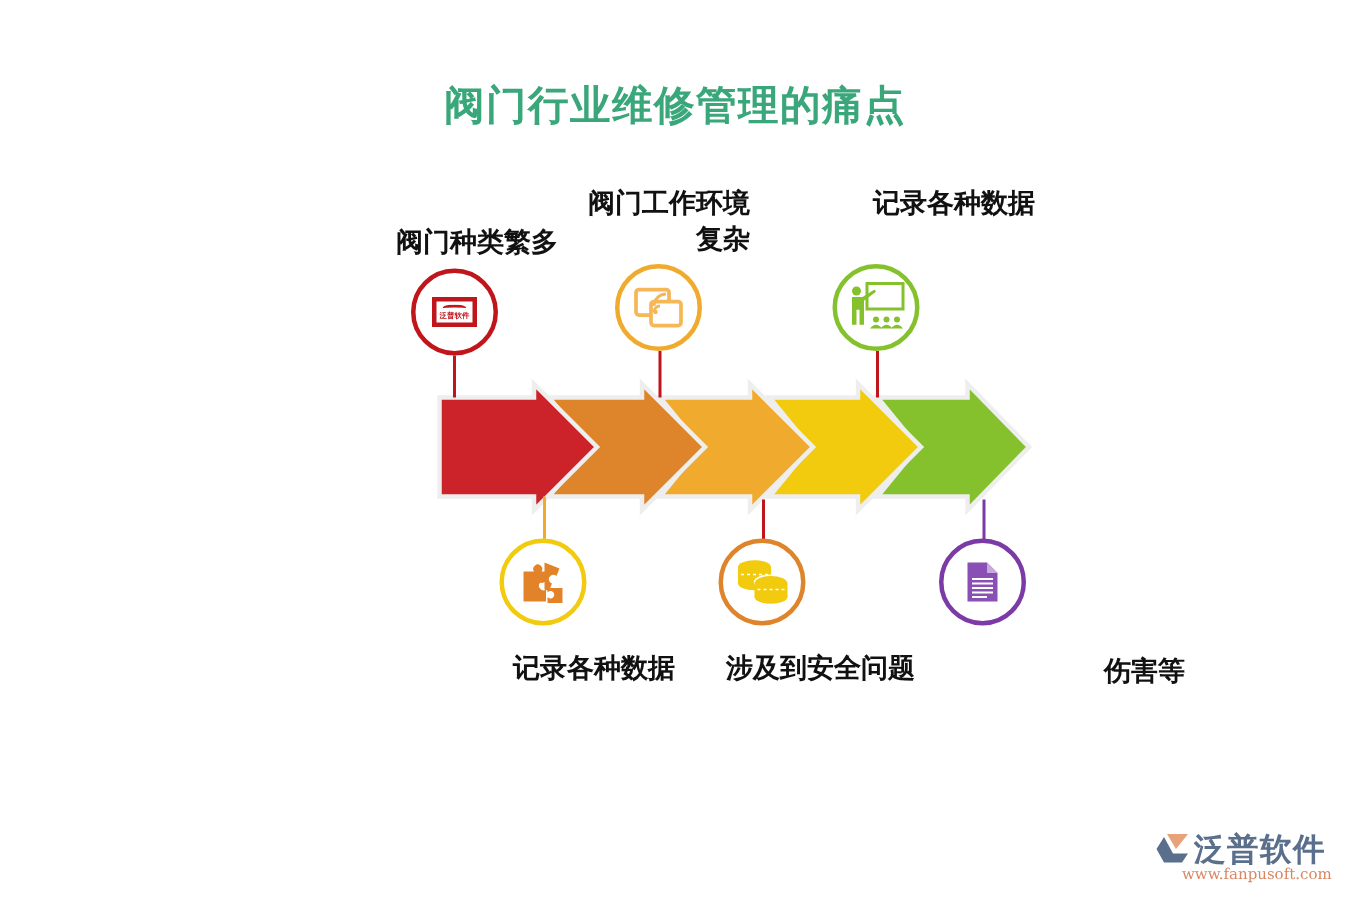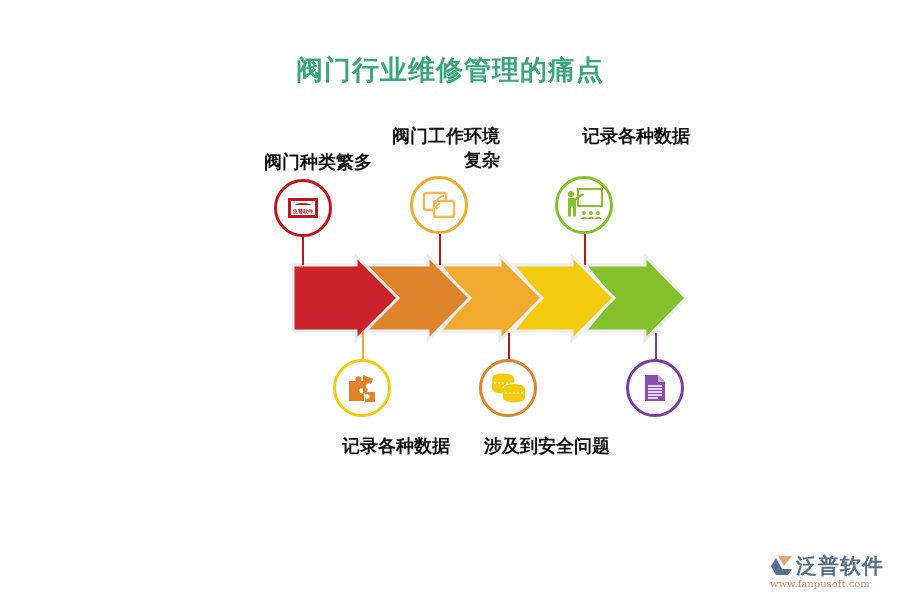--- a/index.html
+++ b/index.html
@@ -4,21 +4,21 @@
 <style>
   html,body{margin:0;padding:0;background:#ffffff;}
   body{width:900px;height:600px;position:relative;overflow:hidden;font-family:"DejaVu Sans","Liberation Sans",sans-serif;}
   .title{position:absolute;left:0;width:900px;top:52px;text-align:center;font-size:27px;font-weight:bold;color:#3aa77a;letter-spacing:1px;}
   .lbl{position:absolute;font-size:18px;font-weight:bold;color:#111;text-align:right;line-height:24px;white-space:nowrap;}
   .circle{position:absolute;width:58px;height:58px;border-radius:50%;box-sizing:border-box;border:3px solid;background:#fff;display:flex;align-items:center;justify-content:center;}
   .vline{position:absolute;width:2px;}
   svg.arrows{position:absolute;left:0;top:0;}
   .logo{position:absolute;left:768px;top:552px;width:125px;height:44px;}
   .logo-name{position:absolute;left:28px;top:0;font-size:21px;color:#5a6f8c;font-weight:bold;letter-spacing:1px;}
-  .logo-url{position:absolute;left:2px;top:26px;font-family:"DejaVu Serif","Liberation Serif",serif;font-size:10px;color:#d98560;}
+  .logo-url{position:absolute;left:20px;top:26px;font-family:"DejaVu Serif","Liberation Serif",serif;font-size:10px;color:#d98560;}
 </style>
 </head>
 <body>
 
 <div class="title">阀门行业维修管理的痛点</div>
 
 <svg class="arrows" width="900" height="600">
   <g stroke="#eeeeee" stroke-width="3" stroke-linejoin="miter">
     <polygon points="585,265 645,265 645,256 686,298 645,340 645,331 585,331 612,298" fill="#85c12d"></polygon>
     <polygon points="513,265 572,265 572,256 614,298 572,340 572,331 513,331 540,298" fill="#f2cb0e"></polygon>
@@ -102,20 +102,21 @@
 
 <div class="vline" style="left:655px;top:333px;height:28px;background:#7b3aa5;"></div>
 <div class="circle" style="left:626px;top:359px;border-color:#7b3aa5;">
   <svg width="24" height="30" viewBox="0 0 24 30">
     <path d="M2 2 h13 l7 7 v19 h-20z" fill="#8a4fb5"></path>
     <path d="M15 2 v7 h7" fill="#c9a8e0"></path>
     <path d="M5 13 h14 M5 16 h14 M5 19 h14 M5 22 h14 M5 25 h10" stroke="#fff" stroke-width="1.3"></path>
   </svg>
 </div>
 <div class="lbl" style="left:610px;top:436px;width:180px;">
+  <div>伤害等</div>
 </div>
 
 <div class="logo">
   <svg width="26" height="24" viewBox="0 0 26 24" style="position:absolute;left:2px;top:2px;">
     <path d="M8 2 h14 l-8 10 z" fill="#e8a27a"></path>
     <path d="M6 4 l-5 8 5 9 h12 l4 -6 -10 0z" fill="#5a6f8c"></path>
   </svg>
   <div class="logo-name">泛普软件</div>
   <div class="logo-url">www.fanpusoft.com</div>
 </div>

